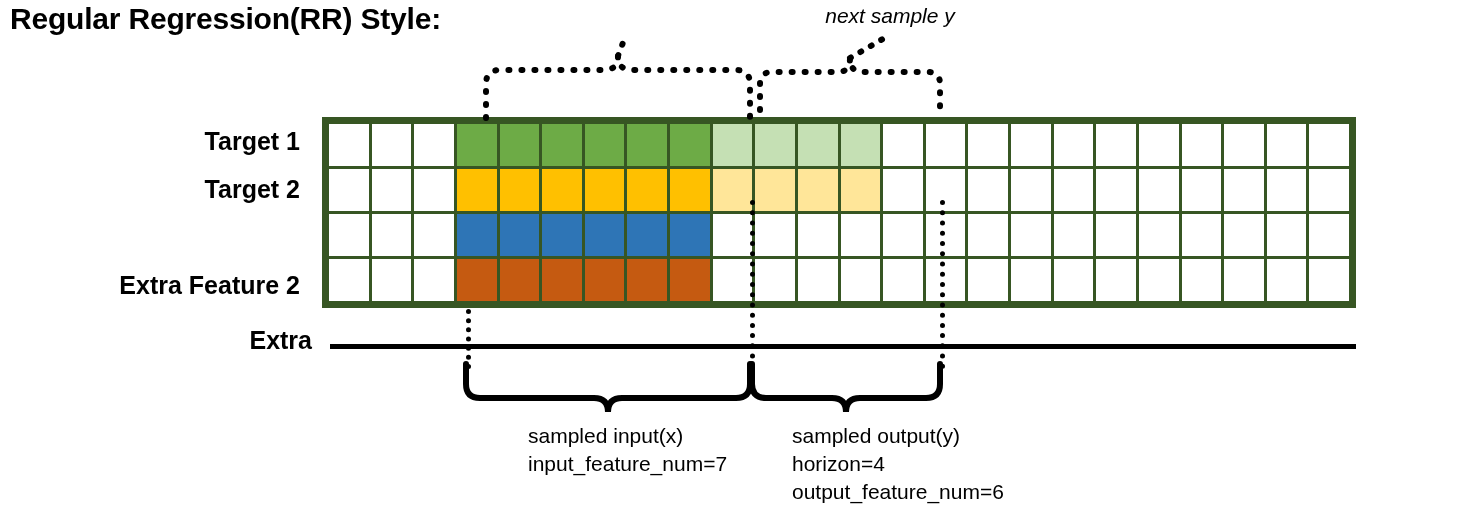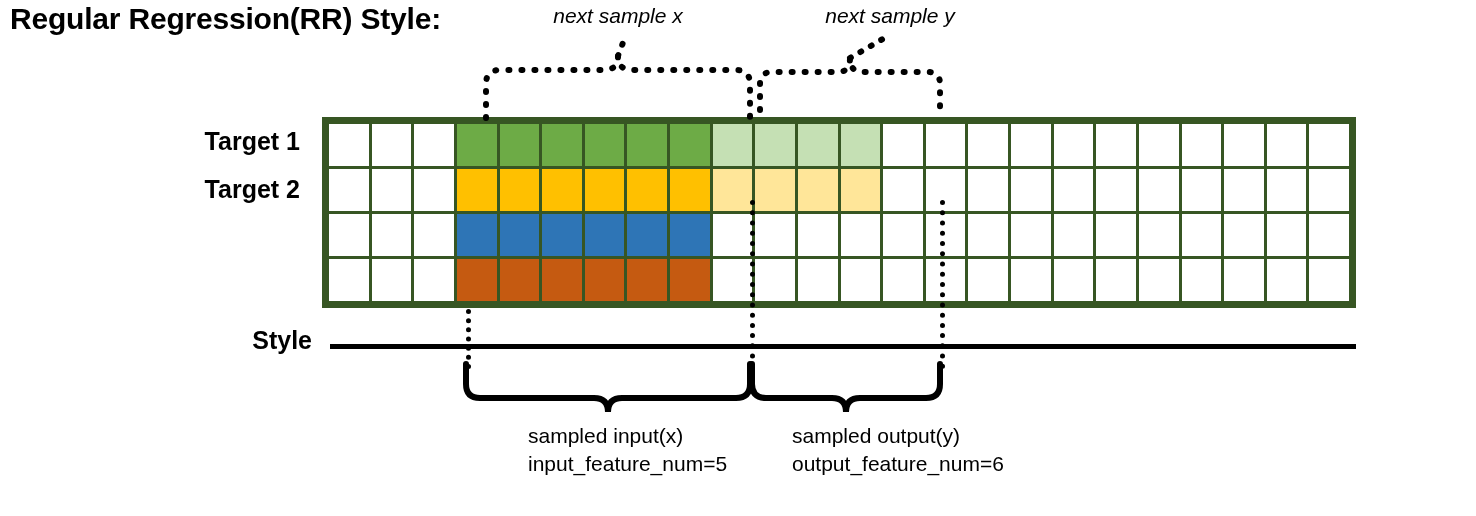--- a/index.html
+++ b/index.html
@@ -127,20 +127,23 @@
 
   <div class="abs" id="title">Regular Regression(RR) Style:</div>
 
   <div class="abs" id="labels">
     <div class="label-slot" style="top:0px;">
       <div class="row-label abs">Target 1</div>
     </div>
     <div class="label-slot" style="top:48px;">
       <div class="row-label abs">Target 2</div>
     </div>
+    <div class="label-slot" style="top:144px;">
+      <div class="row-label abs">Extra Feature 2</div>
+    </div>
   </div>
 
   <div class="abs" id="grid">
     <table>
       <tbody id="grid-body">
           <tr>
             <td style="background: rgb(255, 255, 255);"></td>
             <td style="background: rgb(255, 255, 255);"></td>
             <td style="background: rgb(255, 255, 255);"></td>
             <td style="background: rgb(109, 171, 70);"></td>
@@ -250,38 +253,38 @@
   <svg class="abs" id="top-braces" style="left:0px; top:0px;" width="1476" height="130">
 
     <path d="M486,118 L486,84 Q486,70 500,70 L604,70 Q618,70 618,56 Q618,70 632,70 L736,70 Q750,70 750,84 L750,118" fill="none" stroke="#000000" stroke-width="6" stroke-linecap="round" stroke-dasharray="1 12"></path>
 
     <path d="M760,110 L760,84 Q760,72 772,72 L838,72 Q850,72 850,58 Q850,72 862,72 L928,72 Q940,72 940,84 L940,110" fill="none" stroke="#000000" stroke-width="6" stroke-linecap="round" stroke-dasharray="1 12"></path>
 
     <path d="M618,56 L624,40" fill="none" stroke="#000000" stroke-width="6" stroke-linecap="round" stroke-dasharray="1 11"></path>
     <path d="M850,58 L888,36" fill="none" stroke="#000000" stroke-width="6" stroke-linecap="round" stroke-dasharray="1 11"></path>
   </svg>
 
-  <div class="abs top-note" style="left:508px; top:4px; width:220px;">next sample x</div>
   <div class="abs top-note" style="left:780px; top:4px; width:220px;">next sample y</div>
 
   <div class="abs vguide" style="left:466px; top:309px; height:60px;"></div>
   <div class="abs vguide" style="left:750px; top:200px; height:169px;"></div>
   <div class="abs vguide" style="left:940px; top:200px; height:169px;"></div>
 
-  <div class="abs" id="time-label">Style</div>
+  <div class="abs" id="time-label">Extra</div>
   <div class="abs" id="time-axis-line"></div>
   <div class="abs" id="time-axis-head"></div>
 
   <svg class="abs" id="bottom-braces" style="left:0px; top:360px;" width="1476" height="60">
     <path d="M466,4 L466,24 Q466,38 480,38 L594,38 Q608,38 608,52 Q608,38 622,38 L736,38 Q750,38 750,24 L750,4" fill="none" stroke="#000000" stroke-width="6" stroke-linecap="round"></path>
     <path d="M752,4 L752,24 Q752,38 766,38 L832,38 Q846,38 846,52 Q846,38 860,38 L926,38 Q940,38 940,24 L940,4" fill="none" stroke="#000000" stroke-width="6" stroke-linecap="round"></path>
   </svg>
 
   <div class="abs bottom-block" style="left:508px; top:422px;">
     <div>sampled input(x)</div>
-    <div>input_feature_num=5</div>
+    <div>input_feature_num=7</div>
   </div>
   <div class="abs bottom-block" style="left:772px; top:422px;">
     <div>sampled output(y)</div>
+    <div>horizon=4</div>
     <div>output_feature_num=6</div>
   </div>
 
 </div>
 
 </body></html>

